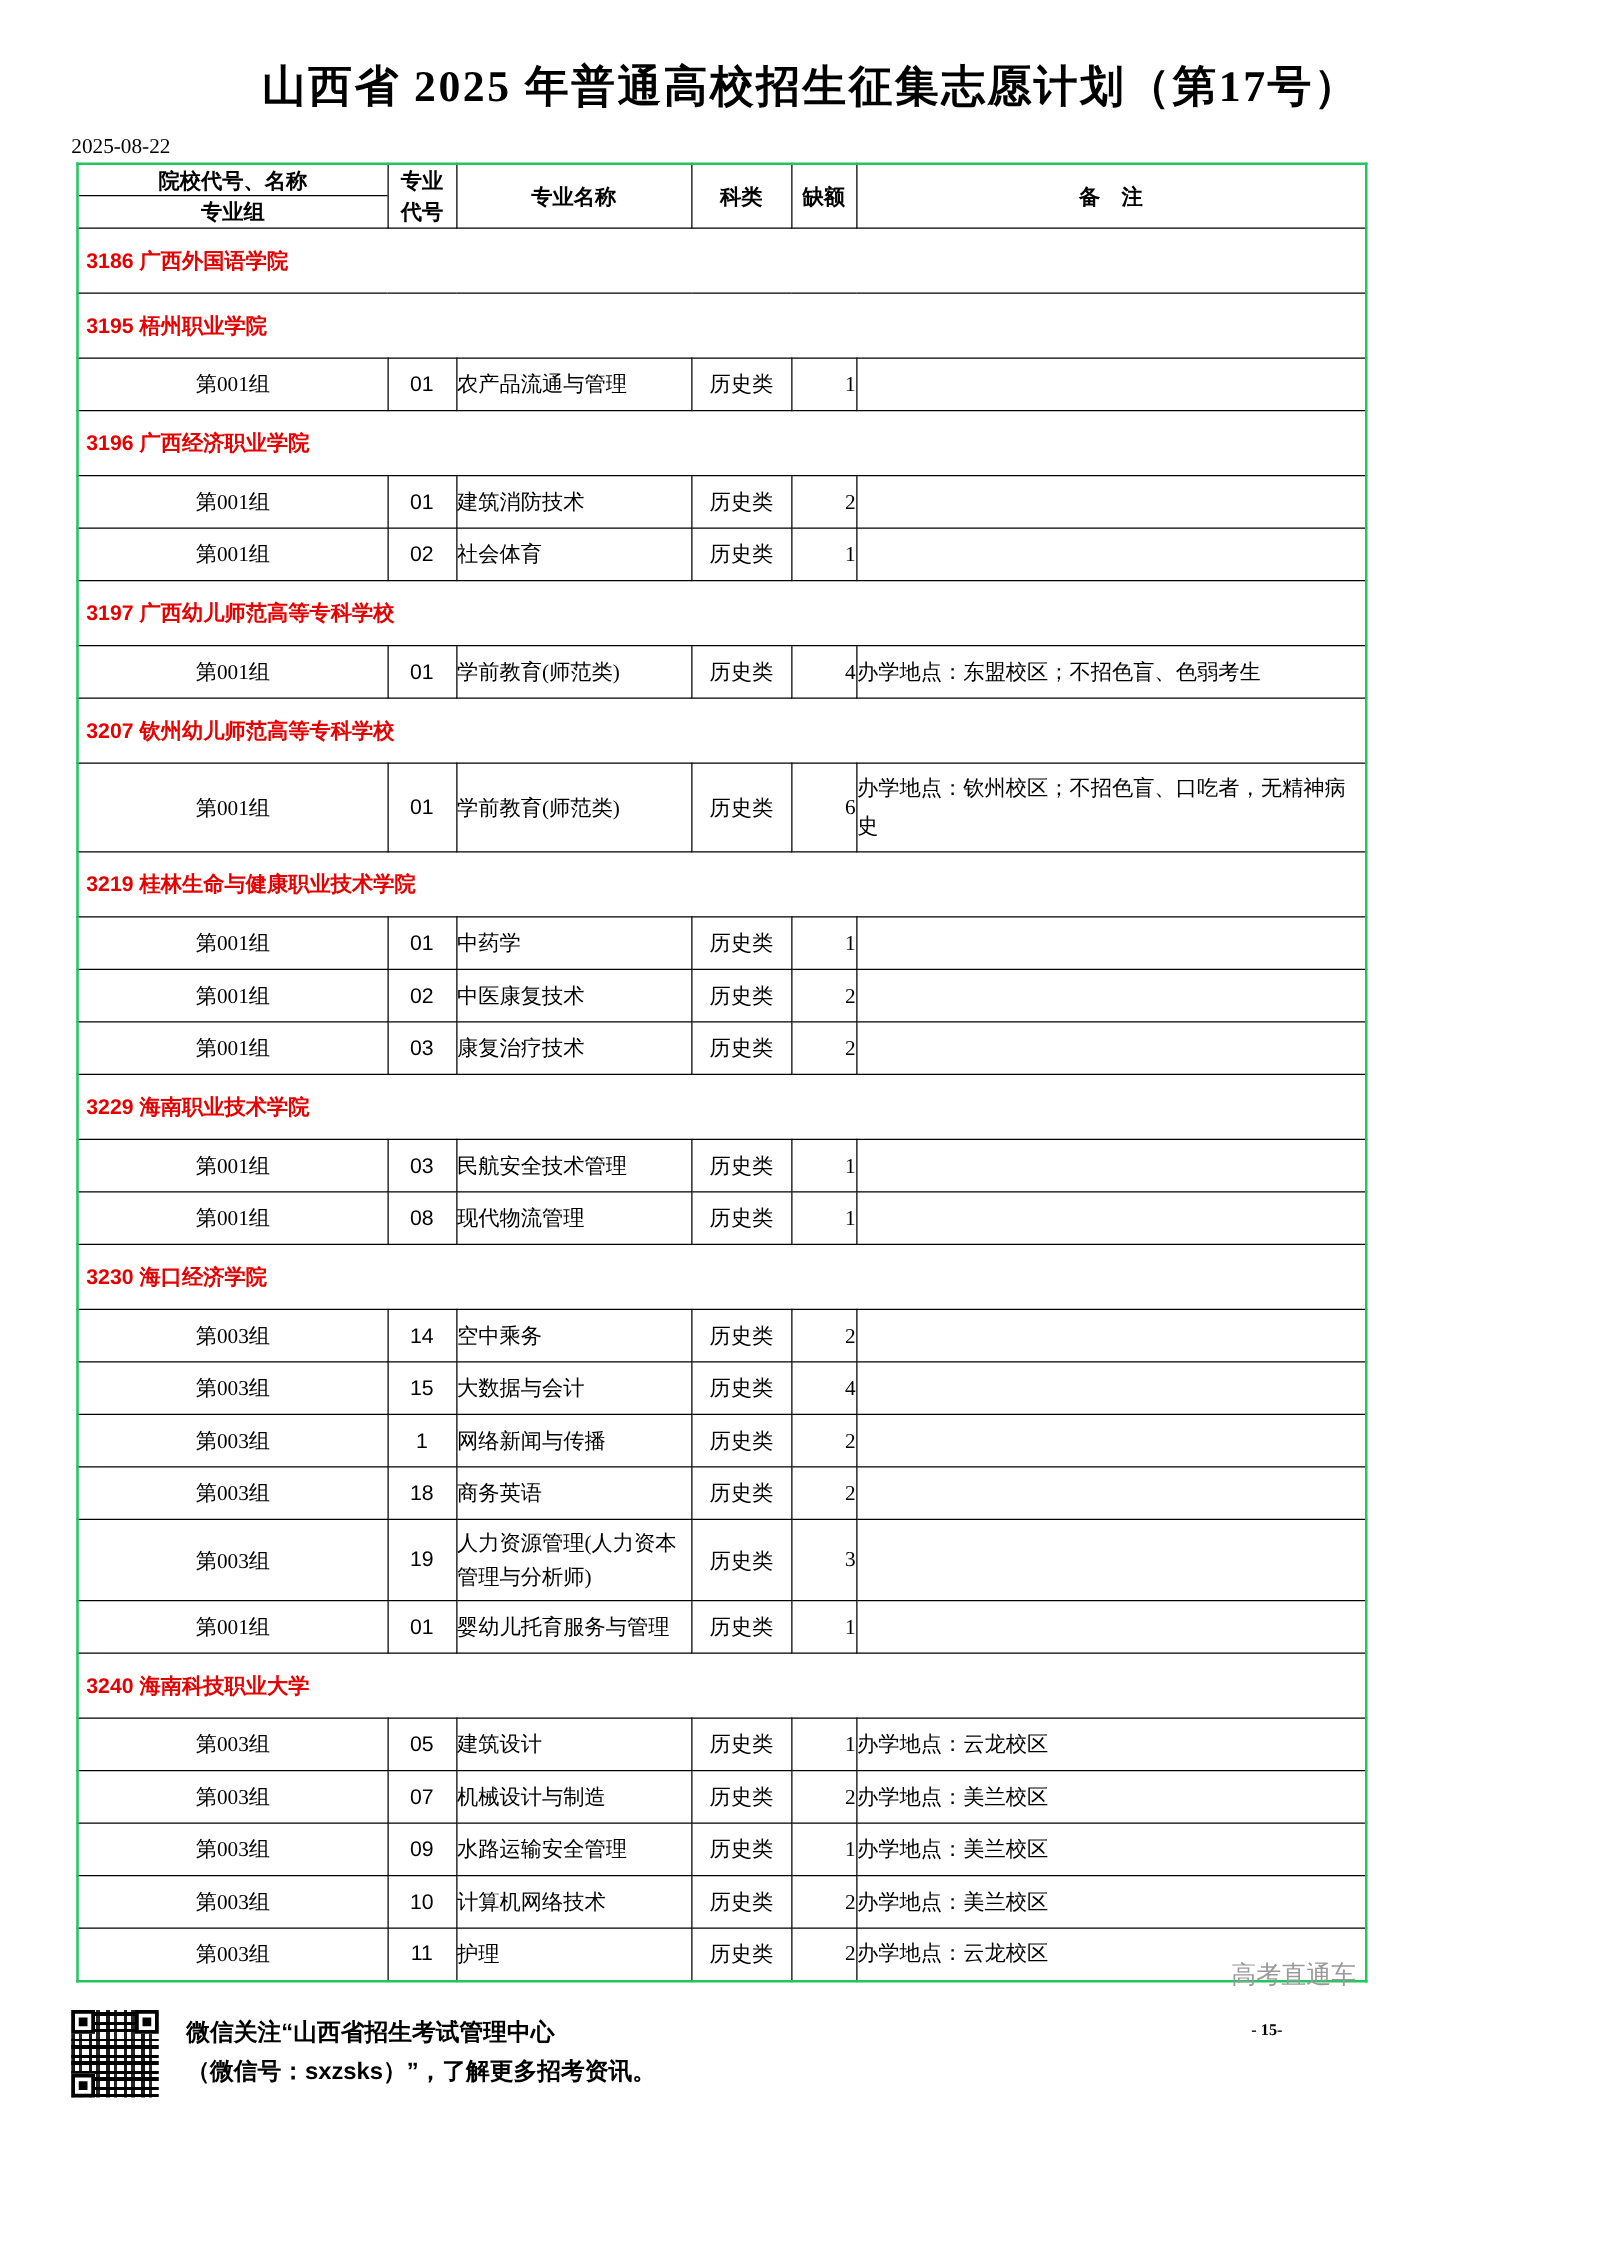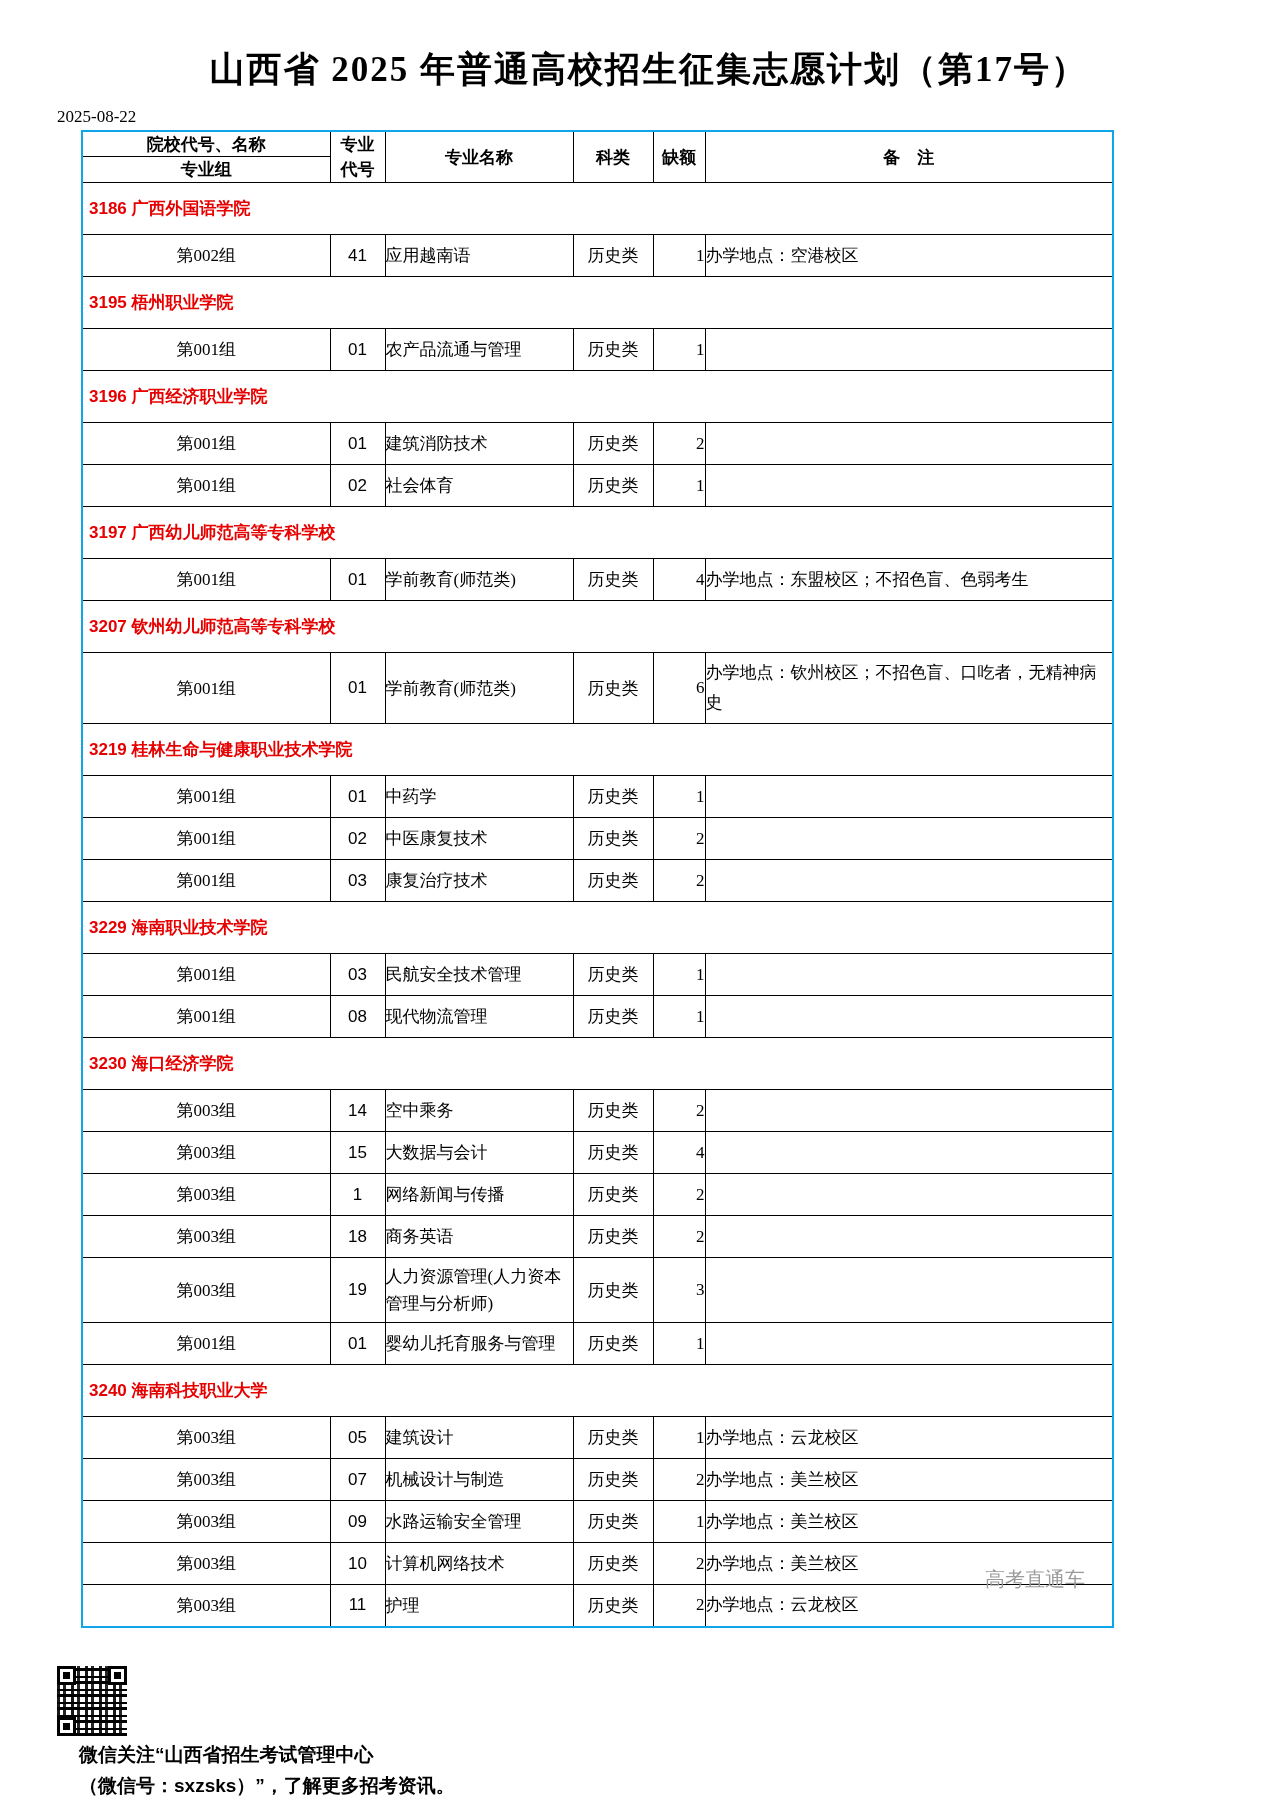--- a/index.html
+++ b/index.html
@@ -11,22 +11,22 @@
   }
   .title {
     margin:46px 0 0 57px; width:1031px; text-align:right;
     font-size:35px; font-weight:bold; letter-spacing:2px;
   }
   .date {
     width:1031px; margin:14px 0 3px 57px; text-align:left;
     padding-right:100px; font-size:17px;
   }
   table {
-    margin-left:81px; width:1031px; border-collapse:collapse;
-    table-layout:fixed; border:2px solid #0ea5e9;
+    margin-left:61px; width:1031px; border-collapse:collapse;
+    table-layout:fixed; border:2px solid #22c55e;
   }
   th, td { border:1px solid #000; vertical-align:middle; }
   thead th {
     font-family:"Liberation Sans","DejaVu Sans",sans-serif;
     font-size:17px; font-weight:bold; padding:0;
   }
   .h-line { height:25px; line-height:25px; text-align:center; }
   .h-line.divided { border-bottom:1px solid #000; }
   tbody td { font-size:17px; }
   tr.school-row td {
@@ -36,22 +36,22 @@
   }
   tr.major-row td { height:42px; padding:5px 0; }
   td.c-group { text-align:center; }
   td.c-code  { text-align:center; font-family:"Liberation Sans","DejaVu Sans",sans-serif; }
   td.c-major { text-align:left; padding-left:8px; padding-right:12px; line-height:27px; }
   td.c-cat   { text-align:center; }
   td.c-vac   { text-align:right; padding-right:4px; }
   td.c-remark{ text-align:left; padding-left:8px; padding-right:50px; line-height:30px; }
 
   .footer {
-    margin-left:57px; width:1031px; margin-top:38px;
-    display:flex; align-items:flex-start;flex-direction:column;
+    margin-left:57px; width:1031px; margin-top:22px;
+    display:flex; align-items:flex-start;
   }
   .qr {
     width:70px; height:70px; position:relative; flex:none;
     background:
       repeating-linear-gradient(90deg, rgba(0,0,0,.9) 0 3px, transparent 3px 6px, rgba(0,0,0,.85) 6px 9px, transparent 9px 14px),
       repeating-linear-gradient(0deg, #000 0 3px, #fff 3px 6px, #000 6px 8px, #fff 8px 13px);
   }
   .qr .f { position:absolute; width:19px; height:19px; background:#fff; border:3px solid #000; }
   .qr .f::after { content:""; position:absolute; left:3px; top:3px; width:7px; height:7px; background:#000; }
   .f.tl { left:0; top:0; } .f.tr { right:0; top:0; } .f.bl { left:0; bottom:0; }
@@ -97,28 +97,20 @@
       <th>专业名称</th>
       <th>科类</th>
       <th>缺额</th>
       <th>备　注</th>
     </tr>
   </thead>
   <tbody>
       <tr class="school-row">
         <td colspan="6">3186 广西外国语学院</td>
       </tr>
-      <tr class="major-row">
-        <td class="c-group">第002组</td>
-        <td class="c-code">41</td>
-        <td class="c-major">应用越南语</td>
-        <td class="c-cat">历史类</td>
-        <td class="c-vac">1</td>
-        <td class="c-remark">办学地点：空港校区</td>
-      </tr>
       <tr class="school-row">
         <td colspan="6">3195 梧州职业学院</td>
       </tr>
       <tr class="major-row">
         <td class="c-group">第001组</td>
         <td class="c-code">01</td>
         <td class="c-major">农产品流通与管理</td>
         <td class="c-cat">历史类</td>
         <td class="c-vac">1</td>
         <td class="c-remark"></td>

